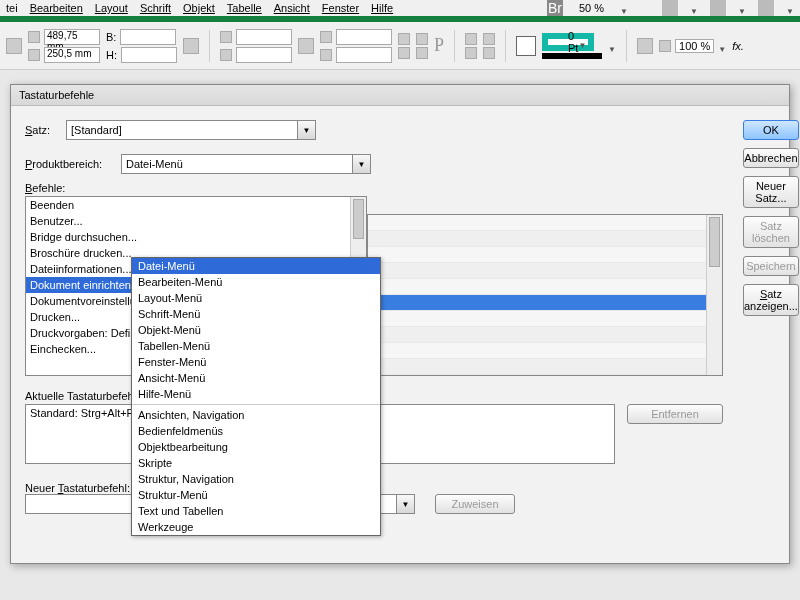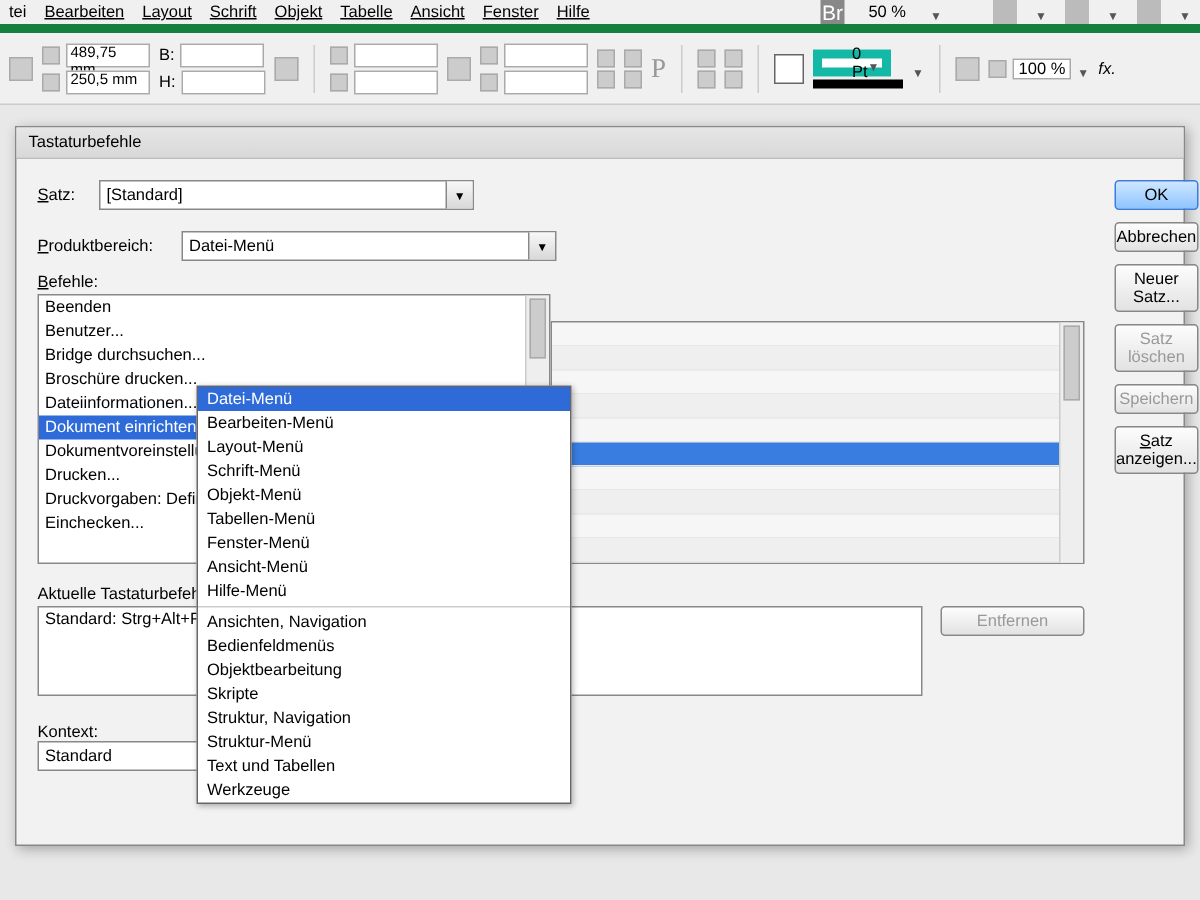--- a/index.html
+++ b/index.html
@@ -253,20 +253,24 @@
         <span>Aktuelle Tastaturbefehle:</span>
         <div style="display:flex;gap:12px;align-items:flex-start;margin-top:2px;">
           <div class="aktuelle-box">
             <div class="item">Standard: Strg+Alt+P</div>
           </div>
           <div class="btn dis" style="width:96px;">Entfernen</div>
         </div>
       </div>
 
       <div class="row" style="margin-top:10px;gap:20px;align-items:flex-end;">
+        <div>
+          <div>Neuer <u>T</u>astaturbefehl:</div>
+          <div class="input"></div>
+        </div>
         <div>
           <div>Kontext:</div>
           <div class="combo kontext">
             <span>Standard</span>
             <div class="combo-btn"></div>
           </div>
         </div>
         <div class="btn dis" style="width:80px;">Zuweisen</div>
       </div>
     </div>

